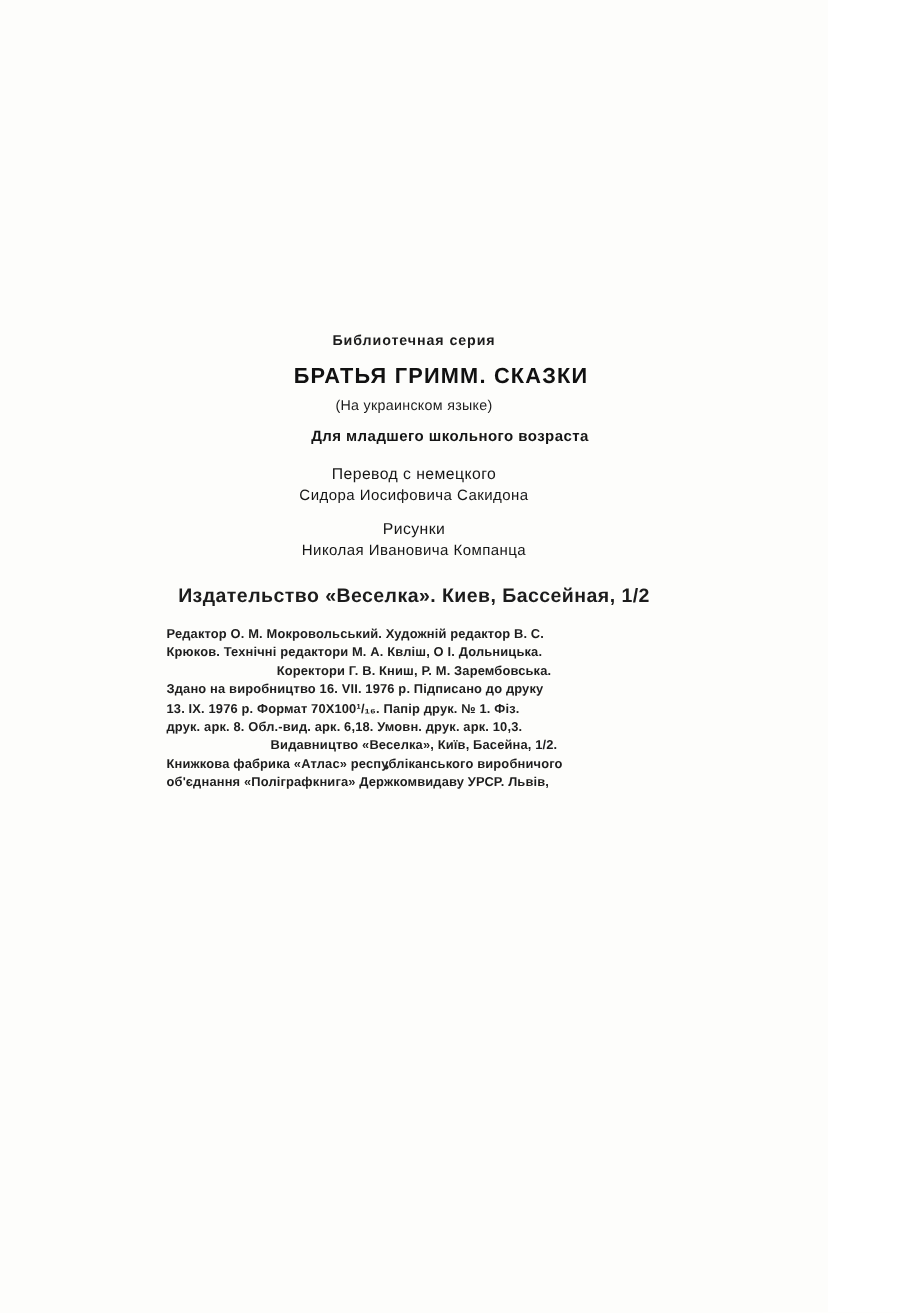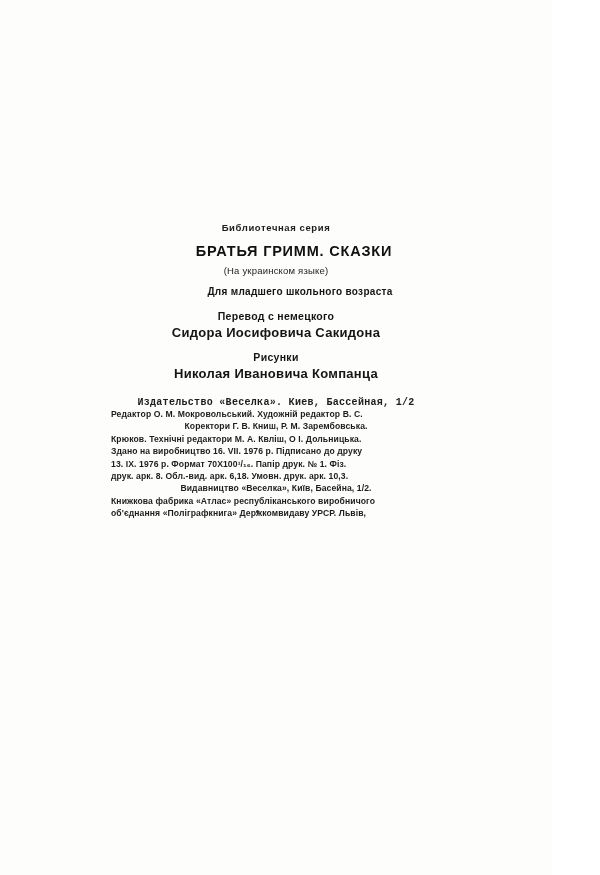--- a/index.html
+++ b/index.html
@@ -56,42 +56,43 @@
     font-size: 10px;
     font-weight: 700;
     letter-spacing: 0.3px;
     color: #151515;
     margin-bottom: 13px;
     padding-left: 48px;
   }
   .credit-role {
     font-family: "Liberation Sans", sans-serif;
     font-size: 10.5px;
-    font-weight: 700;
+    font-weight: 400;
     letter-spacing: 0.3px;
     color: #151515;
     margin-bottom: 3px;
   }
   .credit-name {
     font-family: "Liberation Sans", sans-serif;
-    font-size: 13px;
-    font-weight: 700;
+    font-size: 10px;
+    font-weight: 400;
     letter-spacing: 0.3px;
     color: #151515;
   }
   .credit-block {
     margin-bottom: 11px;
   }
   .publisher {
-    font-family: Liberation Mono, monospace;
-    font-size: 10px;
+    font-family: Liberation Sans, sans-serif;
+    font-size: 13px;
     font-weight: 700;
     letter-spacing: 0.3px;
     color: #1c1c1c;
     margin-top: 16px;
+    margin-bottom: 12px;
   }
   .imprint {
     width: 330px;
     margin: 0 auto;
     font-family: "Liberation Sans", sans-serif;
     font-size: 8.6px;
     line-height: 12.4px;
     font-weight: 700;
     color: #1d1d1d;
     text-align: justify;
@@ -142,22 +143,22 @@
     <div class="credit-block">
       <div class="credit-role">Рисунки</div>
       <div class="credit-name">Николая Ивановича Компанца</div>
     </div>
 
     <div class="publisher">Издательство «Веселка». Киев, Бассейная, 1/2</div>
 
     <div class="imprint">
       <div class="imprint-group">
         <span class="line">Редактор О. М. Мокровольський. Художній редактор В. С.</span>
+        <span class="line">Крюков. Технічні редактори М. А. Квліш, О І. Дольницька.</span>
         <span class="line center">Коректори Г. В. Книш, Р. М. Зарембовська.</span>
-        <span class="line">Крюков. Технічні редактори М. А. Квліш, О І. Дольницька.</span>
       </div>
       <div class="imprint-group">
         <span class="line">Здано на виробництво 16. VII. 1976 р. Підписано до друку</span>
         <span class="line">13. IX. 1976 р. Формат 70X100¹/₁₆. Папір друк. № 1. Фіз.</span>
         <span class="line">друк. арк. 8. Обл.-вид. арк. 6,18. Умовн. друк. арк. 10,3.</span>
       </div>
       <div class="imprint-group">
         <span class="line center">Видавництво «Веселка», Київ, Басейна, 1/2.</span>
         <span class="line">Книжкова фабрика «Атлас» республіканського виробничого</span>
         <span class="line">об'єднання «Поліграфкнига» Держкомвидаву УРСР. Львів,</span>

